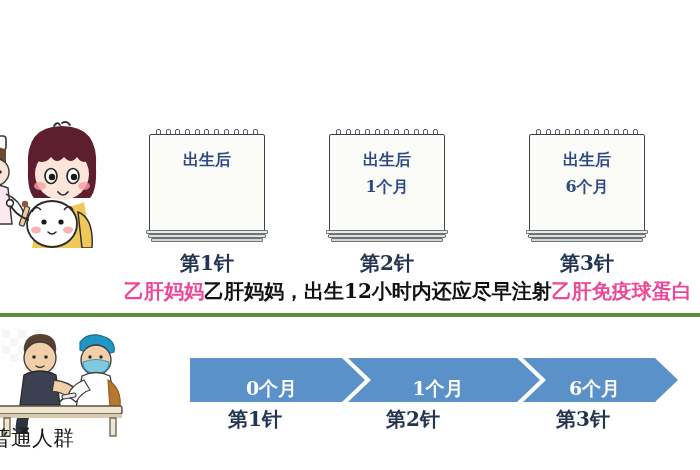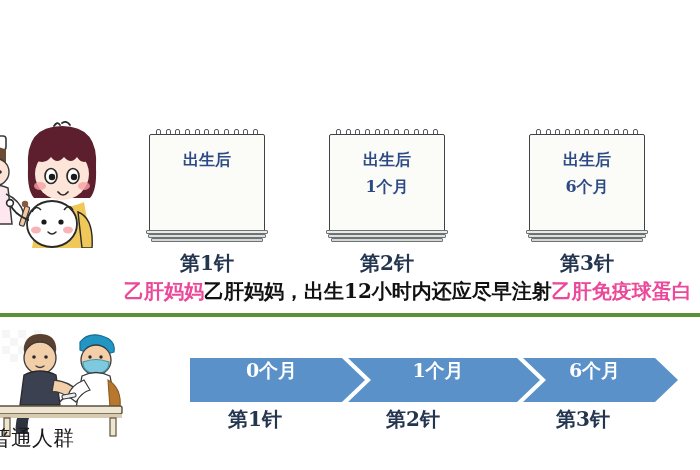--- a/index.html
+++ b/index.html
@@ -224,21 +224,21 @@
     top: 32px;
     width: 488px;
     height: 44px;
   }
   .chev {
     position: absolute;
     top: 0;
     height: 44px;
     background: #5b91c9;
     display: flex;
-    align-items: flex-start;
+    align-items: flex-end;
     justify-content: center;
   }
   .chev-label {
     font-family: "DejaVu Serif", "Liberation Serif", serif;
     font-size: 19px;
     font-weight: bold;
     color: #ffffff;
     white-space: nowrap;
     position: relative;
     left: -6px;

